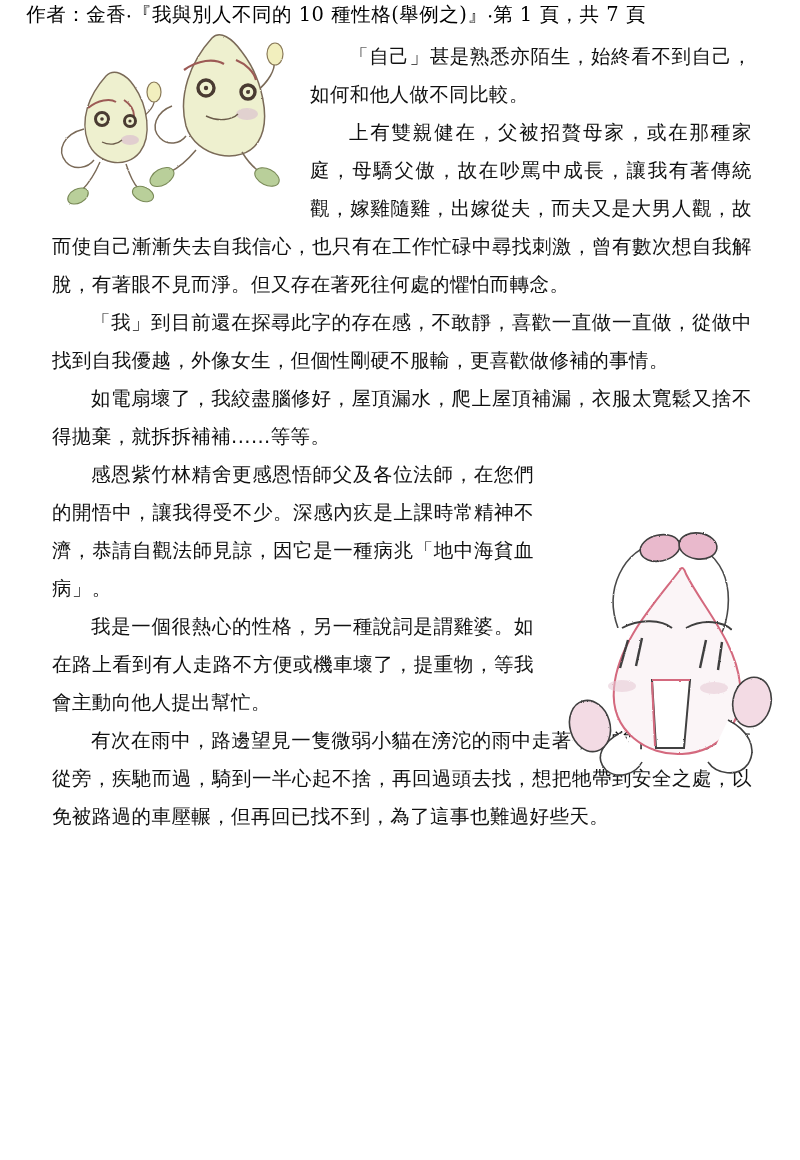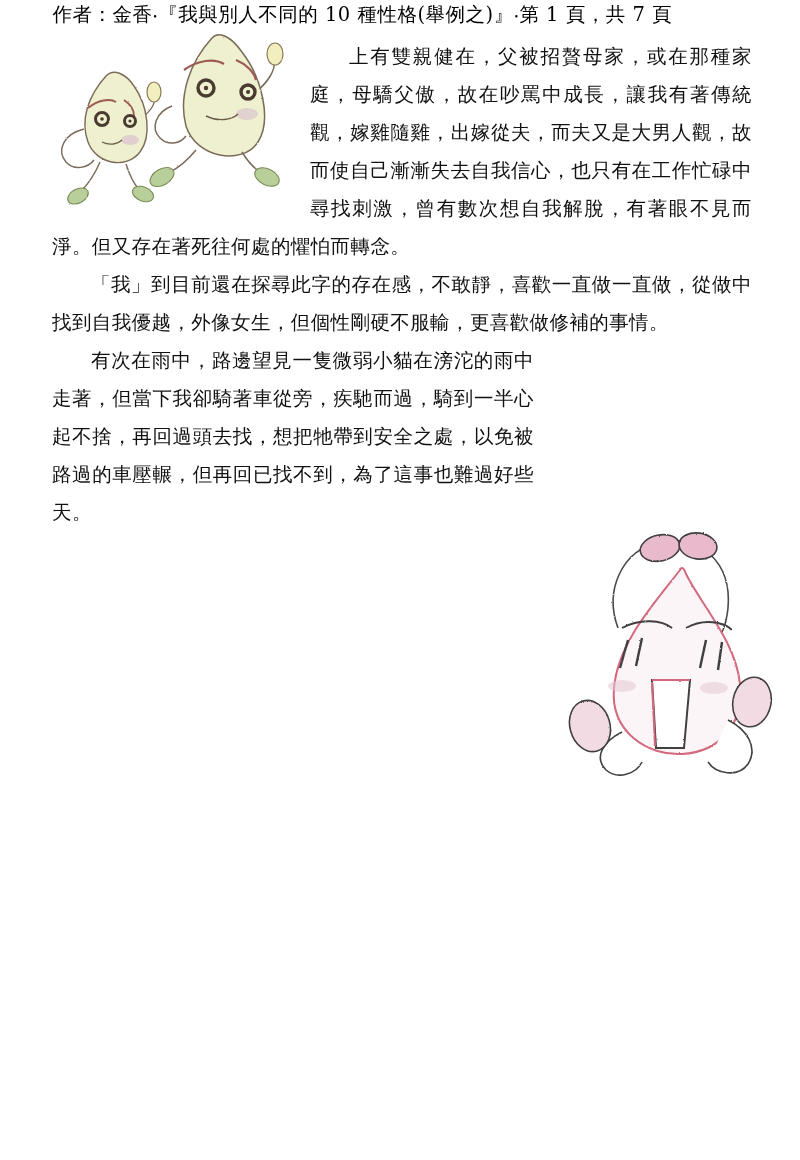--- a/index.html
+++ b/index.html
@@ -20,21 +20,21 @@
   }
 
   
   .doc-header {
     position: absolute;
     top: 0;
     left: 0;
     width: 672px;
     height: 34px;
     line-height: 30px;
-    text-align: right;
+    text-align: center;
     font-family: "DejaVu Serif", "Liberation Serif", serif;
     font-size: 19.5px;
     letter-spacing: 0.5px;
     white-space: nowrap;
     color: #000;
   }
 
   
   .body-col {
     position: absolute;
@@ -91,25 +91,29 @@
 <body>
 
 <div id="page">
 
   <div class="doc-header">作者：金香‧『我與別人不同的 10 種性格(舉例之)』‧第 1 頁，共 7 頁</div>
 
   <div class="body-col">
 
     <div class="float-left-shape"></div>
 
+    <p>「自己」甚是熟悉亦陌生，始終看不到自己，如何和他人做不同比較。</p>
     <p>上有雙親健在，父被招贅母家，或在那種家庭，母驕父傲，故在吵罵中成長，讓我有著傳統觀，嫁雞隨雞，出嫁從夫，而夫又是大男人觀，故而使自己漸漸失去自我信心，也只有在工作忙碌中尋找刺激，曾有數次想自我解脫，有著眼不見而淨。但又存在著死往何處的懼怕而轉念。</p>
     <p>「我」到目前還在探尋此字的存在感，不敢靜，喜歡一直做一直做，從做中找到自我優越，外像女生，但個性剛硬不服輸，更喜歡做修補的事情。</p>
+    <p>如電扇壞了，我絞盡腦修好，屋頂漏水，爬上屋頂補漏，衣服太寬鬆又捨不得拋棄，就拆拆補補......等等。</p>
 
     <div class="float-right-shape"></div>
 
+    <p>感恩紫竹林精舍更感恩悟師父及各位法師，在您們的開悟中，讓我得受不少。深感內疚是上課時常精神不濟，恭請自觀法師見諒，因它是一種病兆「地中海貧血病」。</p>
+    <p>我是一個很熱心的性格，另一種說詞是謂雞婆。如在路上看到有人走路不方便或機車壞了，提重物，等我會主動向他人提出幫忙。</p>
     <p>有次在雨中，路邊望見一隻微弱小貓在滂沱的雨中走著，但當下我卻騎著車從旁，疾馳而過，騎到一半心起不捨，再回過頭去找，想把牠帶到安全之處，以免被路過的車壓輾，但再回已找不到，為了這事也難過好些天。</p>
 
   </div>
 
   <div class="illus illus-1">
     <svg viewBox="0 0 262 180" xmlns="http://www.w3.org/2000/svg">
       <defs>
         <filter id="rough1" x="-20%" y="-20%" width="140%" height="140%">
           <feTurbulence type="fractalNoise" baseFrequency="0.9" numOctaves="3" result="n"></feTurbulence>
           <feDisplacementMap in="SourceGraphic" in2="n" scale="1.6" xChannelSelector="R" yChannelSelector="G"></feDisplacementMap>

